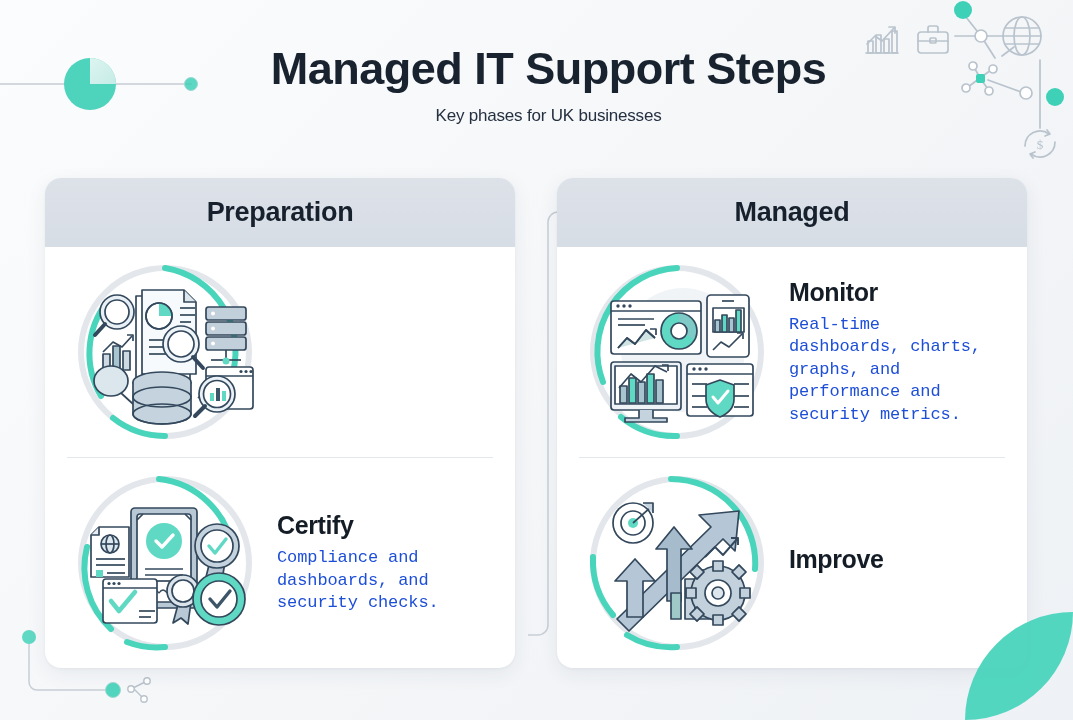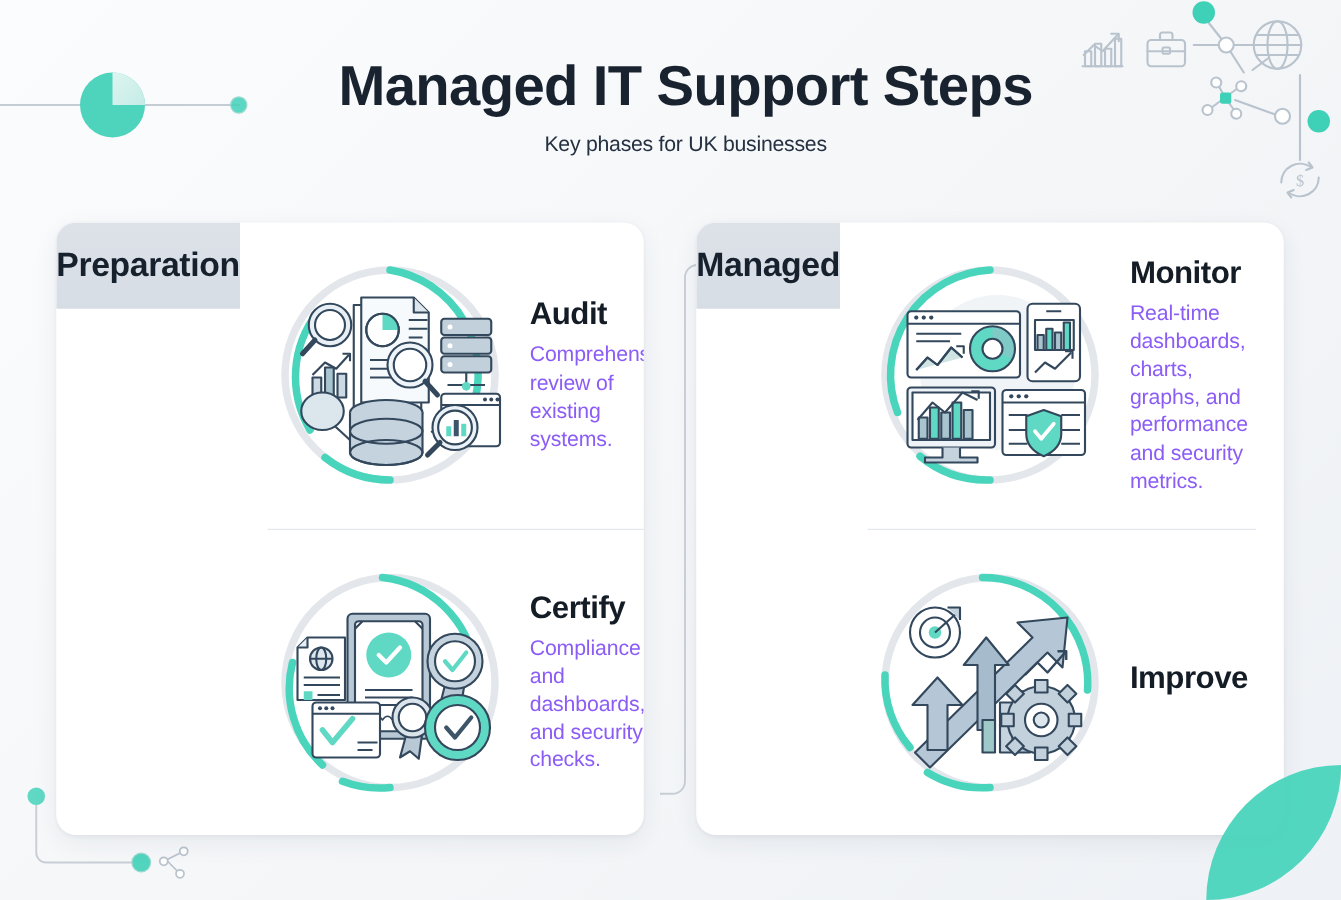--- a/index.html
+++ b/index.html
@@ -34,21 +34,21 @@
   .cards {
     position: absolute; left: 45px; top: 178px;
     width: 983px; height: 490px;
     display: flex; gap: 42px;
   }
   .card {
     width: 470px; height: 490px;
     background: #ffffff;
     border-radius: 16px;
     box-shadow: 0 6px 20px rgba(42,58,82,0.07), 0 1px 3px rgba(42,58,82,0.05);
-    display: flex; 
+    display: flex; flex-direction: column;
     overflow: hidden;
   }
   .card-header {
     height: 69px; flex: 0 0 69px;
     background: linear-gradient(180deg, #dde2e9 0%, #d7dde5 100%);
     display: flex; align-items: center; justify-content: center;
   }
   .card-header-title {
     font-size: 27px; font-weight: bold; color: #17212d;
     letter-spacing: -0.3px;
@@ -68,22 +68,23 @@
     width: 196px; height: 196px; flex: 0 0 196px;
   }
   .illus svg { position: absolute; left: 0; top: 0; }
 
   .step-text { flex: 1; padding-left: 6px; padding-right: 4px; }
   .step-title {
     font-size: 25px; font-weight: bold; color: #141c26;
     letter-spacing: -0.4px; margin-bottom: 7px;
   }
   .step-desc {
-    font-size: 17px; line-height: 1.32; color: #8b5cf6;
+    font-size: 17px; line-height: 1.32; color: #1d4ed8;
     letter-spacing: -0.1px;
+    font-family: Liberation Mono, monospace;
   }
 
   
   .leaf {
     position: absolute; right: 0; bottom: 0;
     width: 108px; height: 108px;
     background: #49d4bc;
     border-top-left-radius: 108px;
     border-bottom-right-radius: 108px;
     opacity: 0.95;
@@ -271,24 +272,20 @@
               <circle cx="179" cy="117.5" r="1.6" fill="#33485c" stroke="none"></circle>
               <circle cx="184" cy="117.5" r="1.6" fill="#33485c" stroke="none"></circle>
               <circle cx="150" cy="140" r="18" fill="#eaf2f7"></circle>
               <circle cx="150" cy="140" r="13.5" fill="#ffffff"></circle>
               <rect x="143" y="139" width="4" height="8" fill="#5fd9c4" stroke="none"></rect>
               <rect x="149" y="134" width="4" height="13" fill="#3c5568" stroke="none"></rect>
               <rect x="155" y="137" width="4" height="10" fill="#5fd9c4" stroke="none"></rect>
               <line x1="138" y1="152" x2="128" y2="162" stroke-width="4" stroke-linecap="round"></line>
             </g>
           </svg>
-        </div>
-        <div class="step-text">
-          <div class="step-title">Audit</div>
-          <div class="step-desc">Comprehensive review of existing systems.</div>
         </div>
       </div>
 
       <div class="step">
         <div class="illus">
           <svg width="196" height="196" viewBox="0 0 196 196">
             <circle cx="98" cy="98" r="84" fill="none" stroke="#e3e7eb" stroke-width="6"></circle>
             <path d="M92 14 A84 84 0 0 1 166 86" fill="none" stroke="#49d4bc" stroke-width="6" stroke-linecap="round"></path>
             <path d="M20 82 A84 84 0 0 0 44 164" fill="none" stroke="#49d4bc" stroke-width="6" stroke-linecap="round"></path>
             <path d="M60 177 A84 84 0 0 0 98 182" fill="none" stroke="#49d4bc" stroke-width="6" stroke-linecap="round"></path>

